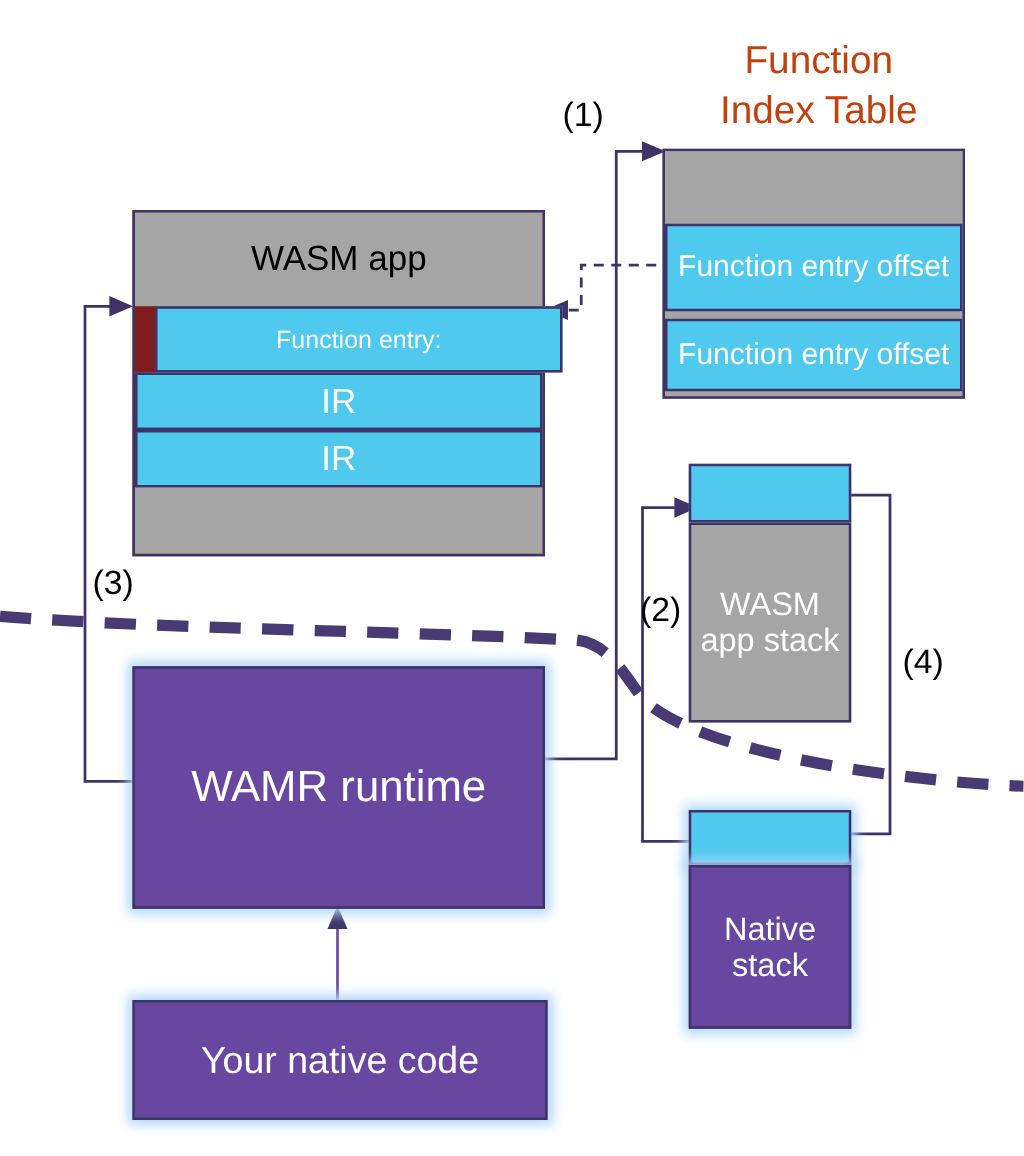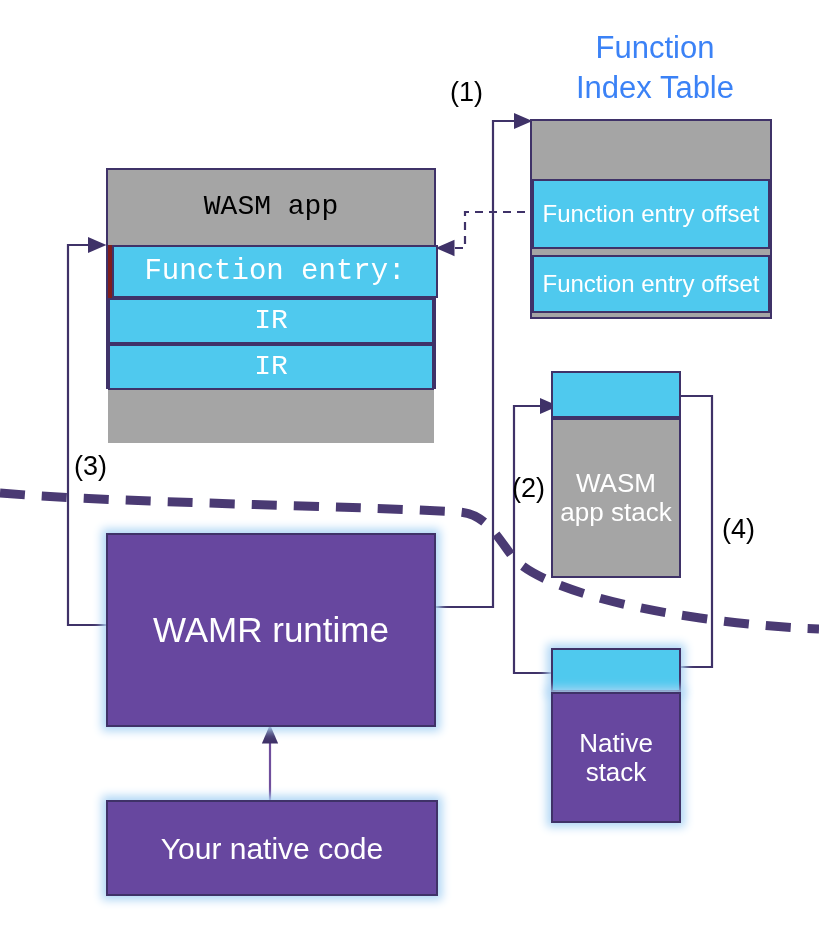--- a/index.html
+++ b/index.html
@@ -45,21 +45,21 @@
     box-shadow: 0 0 9px 4px #AFD6F5;
   }
   .step {
     position: absolute;
     color: #000000;
     font-size: 27px;
     line-height: 1;
   }
   .title {
     position: absolute;
-    color: #3b82f6;
+    color: #c2410c;
     font-size: 31px;
     line-height: 1.3;
     text-align: center;
     white-space: pre-line;
   }
 </style>
 </head>
 <body>
 
 <div id="canvas">
@@ -117,26 +117,26 @@
               border:2.5px solid #3F3268; box-sizing:border-box; background:#A5A5A5;">
     <div class="box gray" style="left:0; top:0; width:100%; height:58px;"></div>
     <div class="box cyan bdr txt-white" style="left:0; top:58px; width:100%; height:70px; font-size:24px;">
       <span style="padding:0 6px;">Function entry offset</span>
     </div>
     <div class="box cyan bdr txt-white" style="left:0; top:134px; width:100%; height:58px; font-size:24px;">
       <span style="padding:0 6px;">Function entry offset</span>
     </div>
   </div>
 
-  <div style="position:absolute; left:106px; top:168px; width:330px; height:221px;
-              border:2.5px solid #3F3268; box-sizing:border-box; background:#7f1d1d;font-family:Liberation Mono, monospace;">
+  <div style="position:absolute; left:106px; top:168px; width:330px; height:277px;
+              border:2.5px solid #3F3268; box-sizing:border-box; background:#7f1d1d;">
     <div class="box gray txt-black" style="left:0; top:0; width:100%; height:75px; font-size:28px;">
       <span>WASM app</span>
     </div>
-    <div class="box cyan bdr txt-white" style="left:4px; top:75px; width:100%; height:53px; font-size:29px;">
+    <div class="box cyan bdr txt-white" style="left:16px; top:75px; width:100%; height:53px; font-size:20px;">
       <span>Function entry:</span>
     </div>
     <div class="box cyan bdr txt-white" style="left:0; top:128px; width:100%; height:46px; font-size:28px;">
       <span>IR</span>
     </div>
     <div class="box cyan bdr txt-white" style="left:0; top:174px; width:100%; height:46px; font-size:28px;">
       <span>IR</span>
     </div>
     <div class="box gray" style="left:0; top:220px; width:100%; height:53px;"></div>
   </div>

